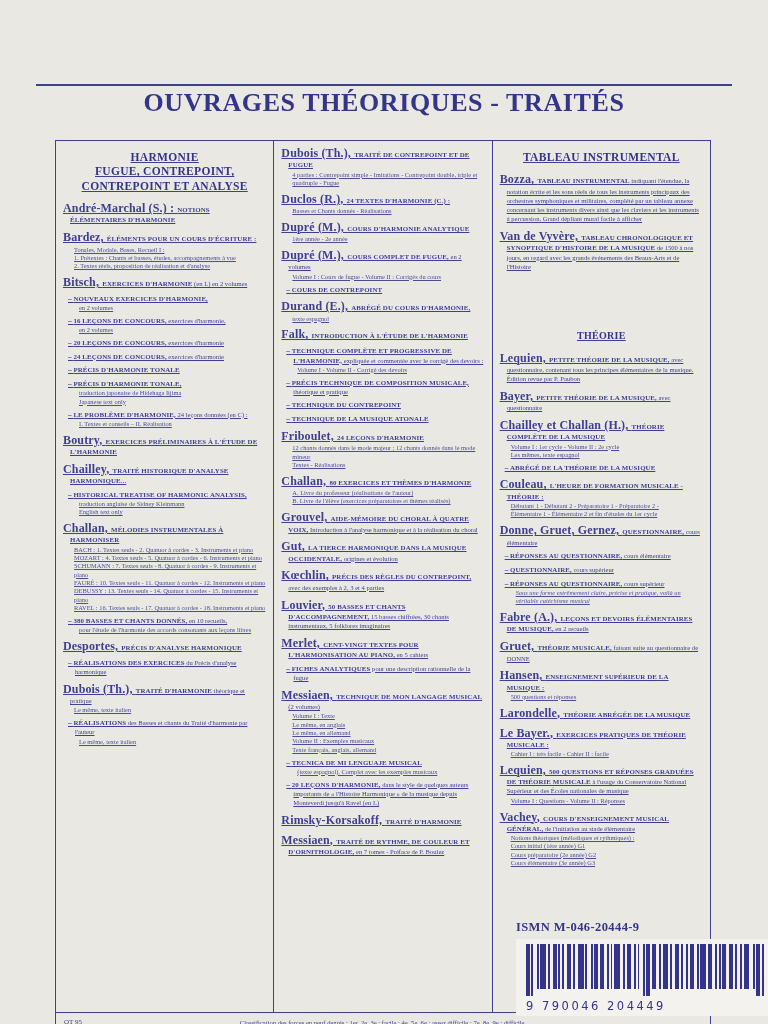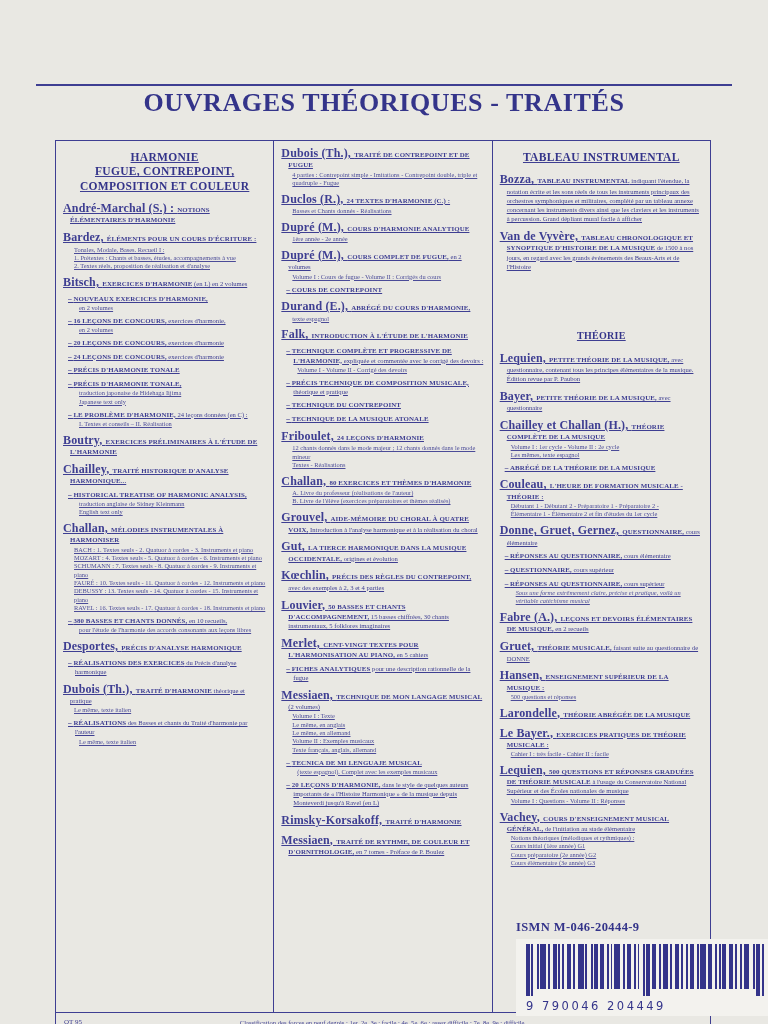--- a/index.html
+++ b/index.html
@@ -58,21 +58,21 @@
   <div class="rule"></div>
 
   <h1 class="title">OUVRAGES THÉORIQUES - TRAITÉS</h1>
 
   <div class="content-box">
     <div class="columns">
       <div class="col">
           <div class="col-header">
             <div>HARMONIE</div>
             <div>FUGUE, CONTREPOINT,</div>
-            <div>COMPOSITION ET COULEUR</div>
+            <div>CONTREPOINT ET ANALYSE</div>
           </div>
           <div class="entry">
             <div class="entry-main"><span class="author">André-Marchal (S.) : </span><span class="etitle">NOTIONS ÉLÉMENTAIRES D'HARMONIE</span></div>
           </div>
           <div class="entry">
             <div class="entry-main"><span class="author">Bardez, </span><span class="etitle">ÉLÉMENTS POUR UN COURS D'ÉCRITURE :</span></div>
             <div class="detail">Tonales, Modale, Bases. Recueil I :</div>
             <div class="detail">1. Prétextes : Chants et basses, études, accompagnements à vue</div>
             <div class="detail">2. Textes réels, proposition de réalisation et d'analyse</div>
           </div>

